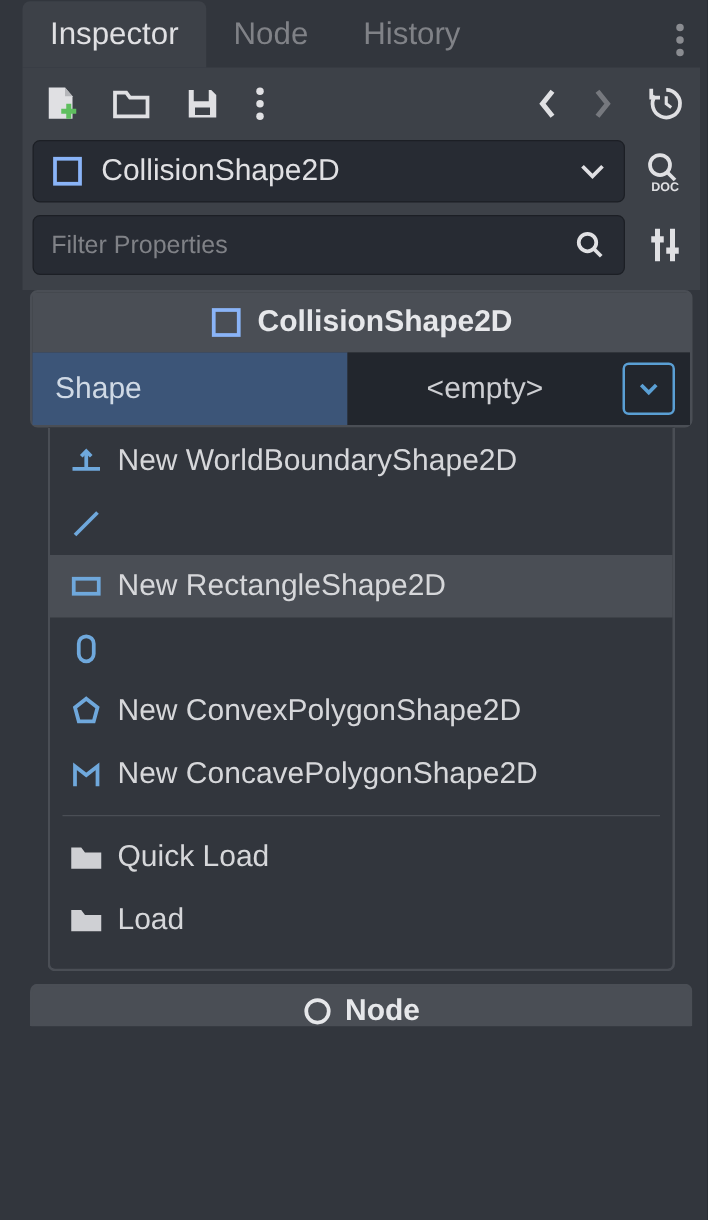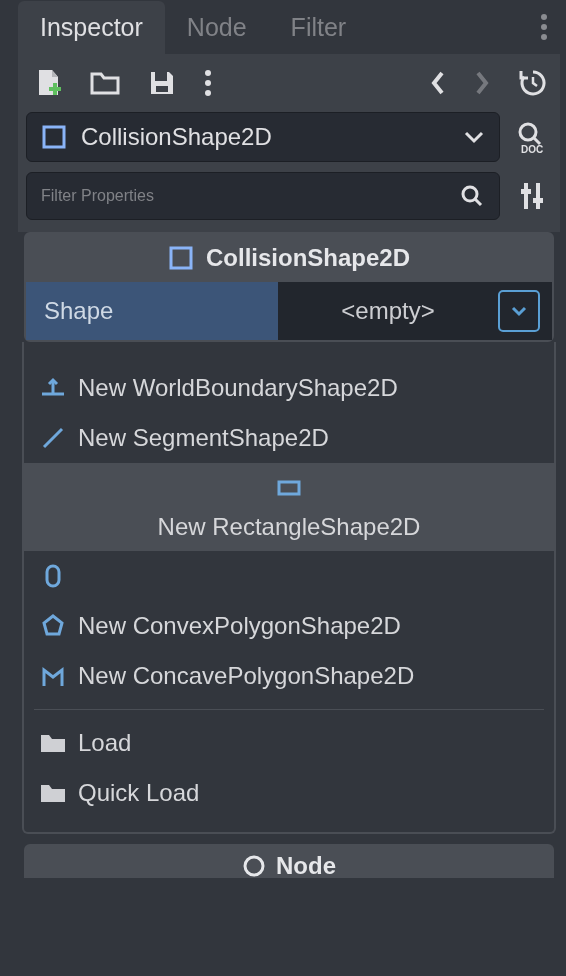--- a/index.html
+++ b/index.html
@@ -15,21 +15,21 @@
   .panel {
     background: #32363d;
     height: 100%;
     display: flex;
     flex-direction: column;
     padding-left: 18px;
     padding-right: 6px;
   }
   .tabs {
     display: flex;
-    align-items: center;
+    align-items: flex-end;
     height: 54px;
   }
   .tab {
     padding: 12px 22px;
     color: #808287;
     cursor: pointer;
     font-size: 25px;
   }
   .tab.active {
     background: #3d4148;
@@ -81,21 +81,21 @@
     background: #272b33;
     border: 1px solid #1c1f25;
     border-radius: 6px;
     display: flex;
     align-items: center;
     padding: 10px 14px;
     color: #808287;
   }
   .filter-input input {
     flex:1; background:transparent; border:none; outline:none;
-    color:#cdced2; font-size:16px;
+    color:#cdced2; font-size:20px;
   }
   .filter-input input::placeholder { color:#808287; }
   .section {
     border: 2px solid #4a4e55;
     border-radius: 6px;
     margin: 0 6px 0 6px;
     background: #32363d;
     display:flex; flex-direction:column;
     min-height: 0;
   }
@@ -135,33 +135,33 @@
     display:flex; align-items:center; justify-content:center;
     color:#5a9fd4;
     cursor:pointer;
   }
   .dropdown {
     background: #32363d;
     border: 2px solid #4a4e55;
     border-top: none;
     border-bottom-left-radius: 6px;
     border-bottom-right-radius: 6px;
-    margin: 0 4px;
-    padding: 21px 0 14px 0;
+    margin: 0 20px;
+    padding: 2px 0 14px 0;
   }
   .dd-item {
     display: flex;
     align-items: center;
     gap: 10px;
     padding: 10px 14px;
     cursor: pointer;
     color: #d6d7da;
     font-size: 24px;
   }
-  .dd-item.hover { background: #4a4e55; flex-direction: column; }
+  .dd-item.hover { background: #4a4e55; }
   .dd-icon { width:30px; height:30px; display:flex; align-items:center; justify-content:center; flex-shrink:0; }
   .dd-sep { height:1px; background:#4a4e55; margin: 8px 10px; }
   .bottom-bit {
     margin: 10px 6px 0 6px;
     border: 2px solid #4a4e55;
     border-bottom: none;
     border-top-left-radius: 6px;
     border-top-right-radius: 6px;
     background: #4a4e55;
     padding: 8px 0 0 0;
@@ -174,21 +174,21 @@
   }
   svg { display:block; }
 </style>
 </head>
 <body>
 
 <div class="panel">
   <div class="tabs">
     <div class="tab active">Inspector</div>
     <div class="tab">Node</div>
-    <div class="tab">Filter</div>
+    <div class="tab">History</div>
     <div class="kebab">
       <svg width="8" height="28" viewBox="0 0 8 28">
           <circle cx="4" cy="4" r="3" fill="#8a8c91"></circle>
           <circle cx="4" cy="14" r="3" fill="#8a8c91"></circle>
           <circle cx="4" cy="24" r="3" fill="#8a8c91"></circle>
         </svg>
     </div>
   </div>
 
   <div class="toolbar">
@@ -314,21 +314,20 @@
           </svg>
         </span>
         <span>New WorldBoundaryShape2D</span>
       </div>
       <div class="dd-item">
         <span class="dd-icon">
           <svg width="28" height="28" viewBox="0 0 28 28">
             <line x1="5" y1="23" x2="23" y2="5" stroke="#6fa8dc" stroke-width="3" fill="none"></line>
           </svg>
         </span>
-        <span>New SegmentShape2D</span>
       </div>
       <div class="dd-item hover">
         <span class="dd-icon">
           <svg width="28" height="28" viewBox="0 0 28 28">
             <rect x="4" y="8" width="20" height="12" stroke="#6fa8dc" stroke-width="3" fill="none"></rect>
           </svg>
         </span>
         <span>New RectangleShape2D</span>
       </div>
       <div class="dd-item">
@@ -354,29 +353,29 @@
         </span>
         <span>New ConcavePolygonShape2D</span>
       </div>
       <div class="dd-sep"></div>
       <div class="dd-item">
         <span class="dd-icon">
           <svg width="28" height="24" viewBox="0 0 28 24">
             <path d="M2 4h8l3 4h13v13H2z" fill="#cfd0d4"></path>
           </svg>
         </span>
-        <span>Load</span>
+        <span>Quick Load</span>
       </div>
       <div class="dd-item">
         <span class="dd-icon">
           <svg width="28" height="24" viewBox="0 0 28 24">
             <path d="M2 4h8l3 4h13v13H2z" fill="#cfd0d4"></path>
           </svg>
         </span>
-        <span>Quick Load</span>
+        <span>Load</span>
       </div>
     </div>
 
   <div class="bottom-bit">
     <span>
       <svg width="24" height="24" viewBox="0 0 24 24">
           <circle cx="12" cy="12" r="9" fill="none" stroke="#e6e7ea" stroke-width="3"></circle>
         </svg>
     </span>
     <span>Node</span>

